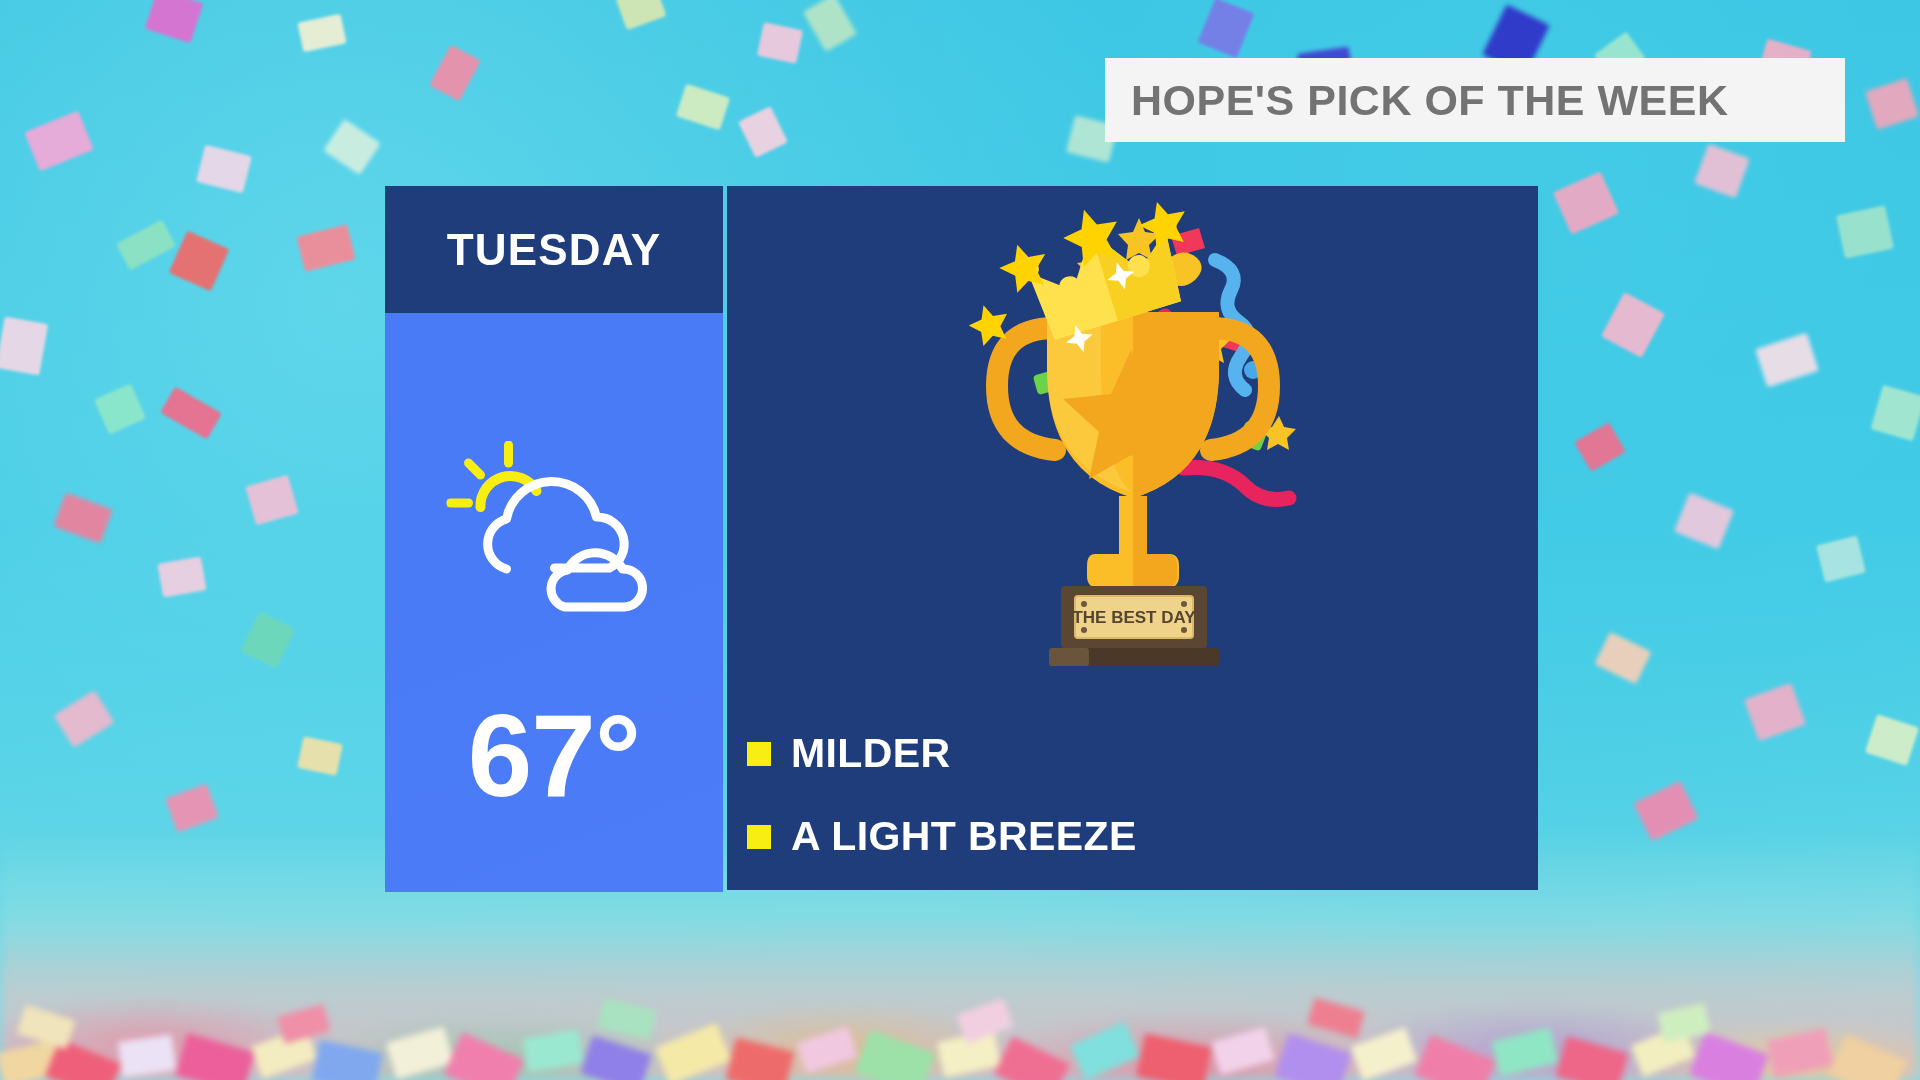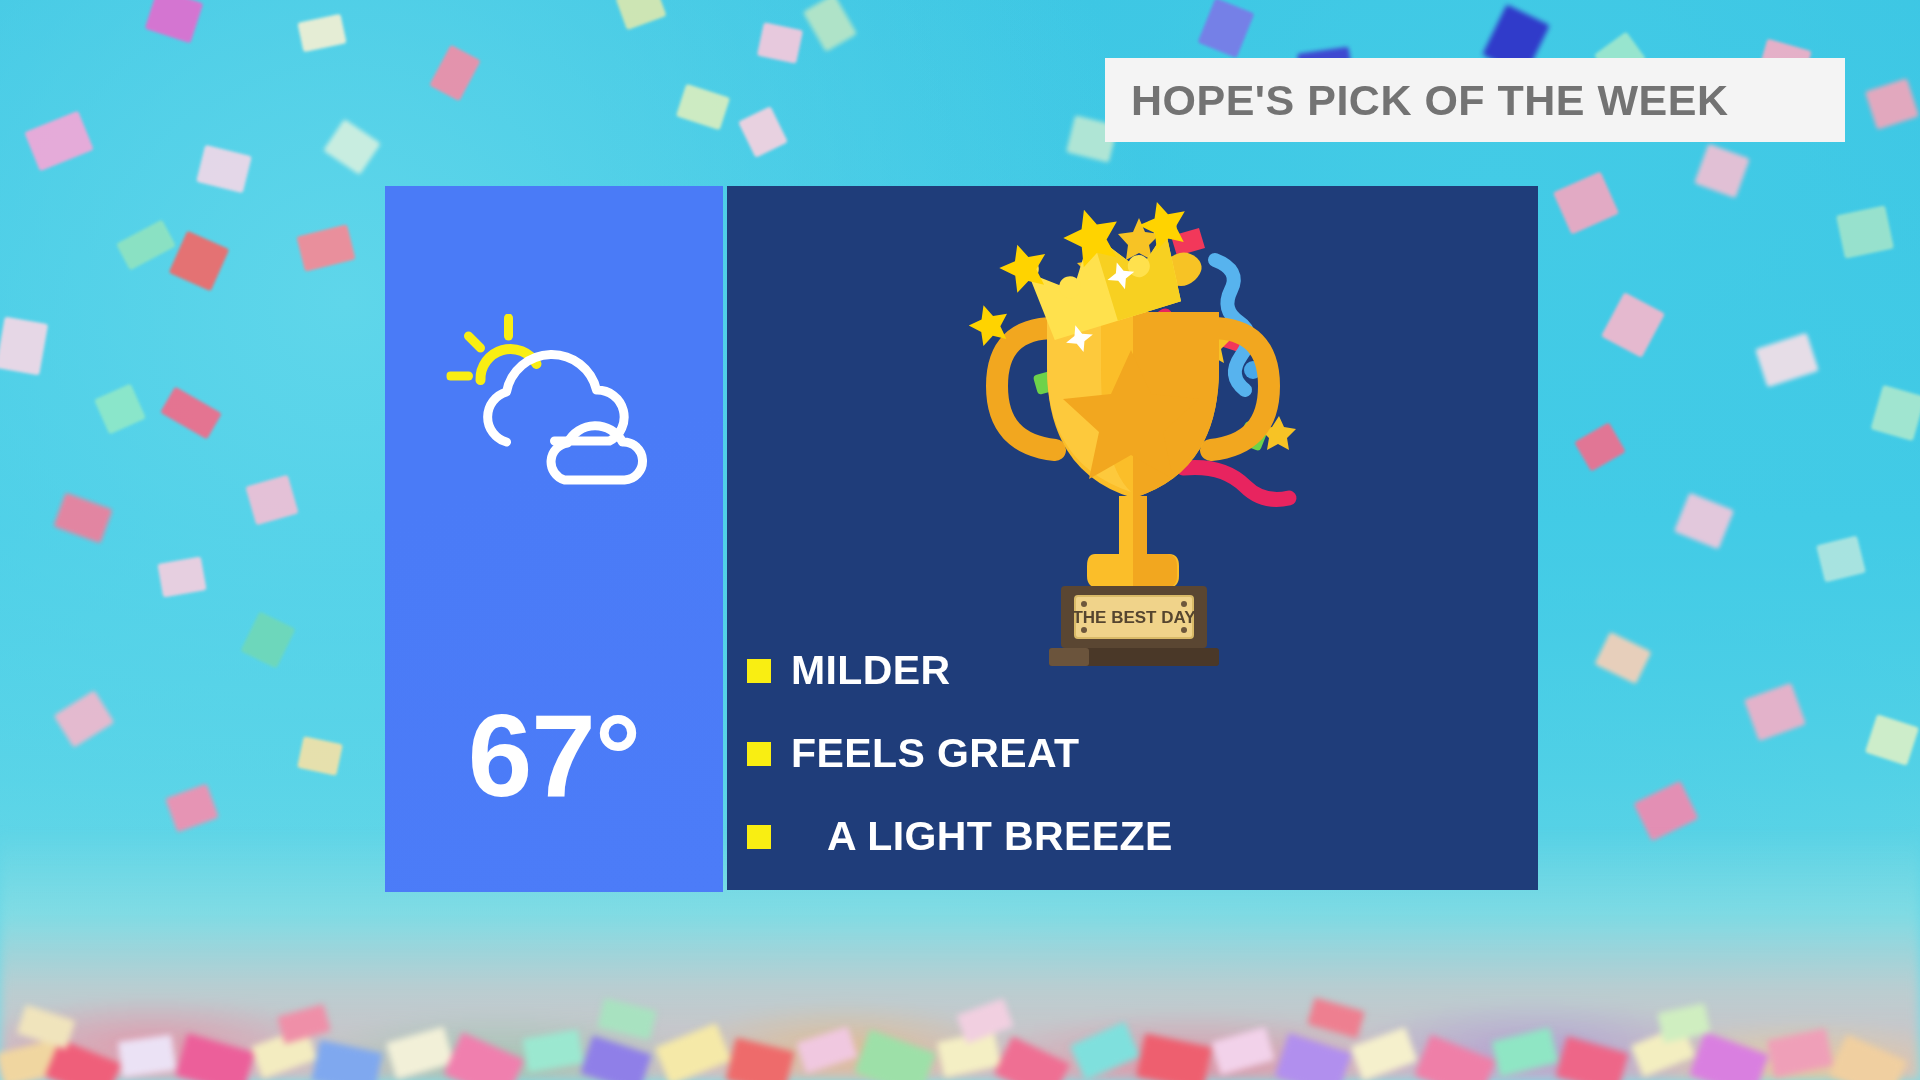--- a/index.html
+++ b/index.html
@@ -122,21 +122,21 @@
   }
   .bullets {
     position: absolute;
     left: 20px; bottom: 26px;
     width: 760px;
   }
   .bullet {
     display: flex; align-items: center;
     margin-bottom: 36px;
   }
-  .bullet:last-child { margin-bottom: 4px; gap: 36px; }
+  .bullet:last-child { margin-bottom: 4px; }
   .bullet-square {
     width: 24px; height: 24px;
     background: #f9ee12;
     margin-right: 20px;
     flex: 0 0 auto;
   }
   .bullet-label {
     color: #ffffff;
     font-size: 41px;
     font-weight: bold;
@@ -238,20 +238,23 @@
     <div class="conf" style="left:980px;bottom:54px;width:50px;height:30px;background:#f1cfe0;transform:rotate(-20deg)"></div>
     <div class="conf" style="left:1330px;bottom:58px;width:52px;height:28px;background:#ee7f90;transform:rotate(16deg)"></div>
     <div class="conf" style="left:1680px;bottom:52px;width:48px;height:30px;background:#cfeec0;transform:rotate(-12deg)"></div>
   </div>
 
   <div class="banner">
     <div class="banner-text">HOPE'S PICK OF THE WEEK</div>
   </div>
 
   <div class="day-panel">
+    <div class="day-header">
+      <div class="day-name">TUESDAY</div>
+    </div>
     <div class="day-body">
 
       <svg class="wx-icon" viewBox="0 0 215 175">
         <g stroke="#f9ee12" stroke-width="9" stroke-linecap="round" fill="none">
           <line x1="62" y1="4" x2="62" y2="22"></line>
           <line x1="22" y1="22" x2="34" y2="34"></line>
           <line x1="4" y1="62" x2="22" y2="62"></line>
           <path d="M34 66 A30 30 0 0 1 90 50" stroke-width="10"></path>
         </g>
         <g stroke="#ffffff" stroke-width="9" stroke-linecap="round" stroke-linejoin="round" fill="none">
@@ -340,23 +343,19 @@
       </svg>
     </div>
 
     <div class="bullets">
       <div class="bullet">
         <span class="bullet-square"></span>
         <span class="bullet-label">MILDER</span>
       </div>
       <div class="bullet">
         <span class="bullet-square"></span>
-        <span class="bullet-label">FEELS GREAT</span>
-      </div>
-      <div class="bullet">
-        <span class="bullet-square"></span>
         <span class="bullet-label">A LIGHT BREEZE</span>
       </div>
     </div>
 
   </div>
 
 </div>
 
 </body></html>

